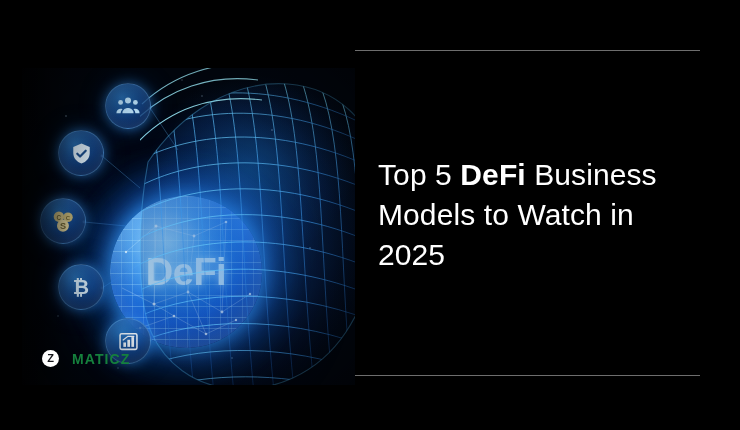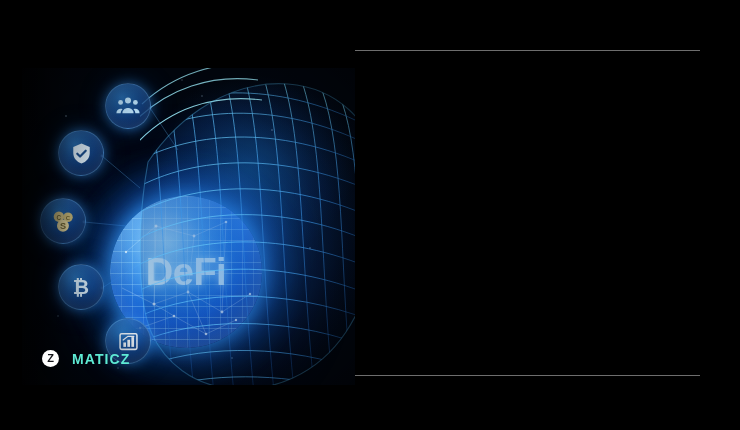--- a/index.html
+++ b/index.html
@@ -156,21 +156,21 @@
     display:flex; align-items:center; justify-content:center;
     font-size:11px; font-weight:700;
     color:#15161a;
     font-family:"Liberation Sans", sans-serif;
     line-height:1;
   }
   .brand-word {
     font-size:14px;
     font-weight:600;
     letter-spacing:1.1px;
-    color:#5eead4;
+    color:#15803d;
     font-family:"Liberation Sans", sans-serif;
     padding-left:11px;
   }
 
   
   .text-panel {
     position:absolute;
     left:355px; top:0;
     width:385px; height:430px;
   }
@@ -382,17 +382,18 @@
 
     <div class="brand-logo">
       <span class="brand-mark">Z</span>
       <span class="brand-word">MATICZ</span>
     </div>
   </div>
 
   <div class="text-panel">
     <div class="rule rule-top"></div>
 
+    <h1 class="headline"><span>Top 5 </span><span class="hl-strong">DeFi</span><span> Business Models to Watch in 2025</span></h1>
 
     <div class="rule rule-bottom"></div>
   </div>
 
 </div>
 
 </body></html>

